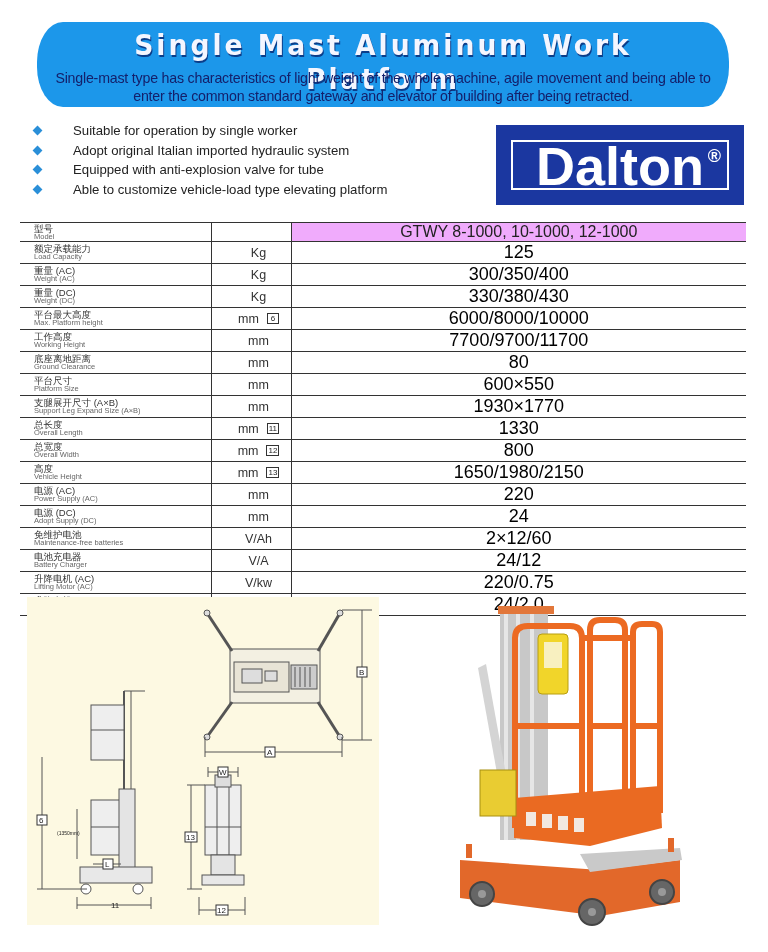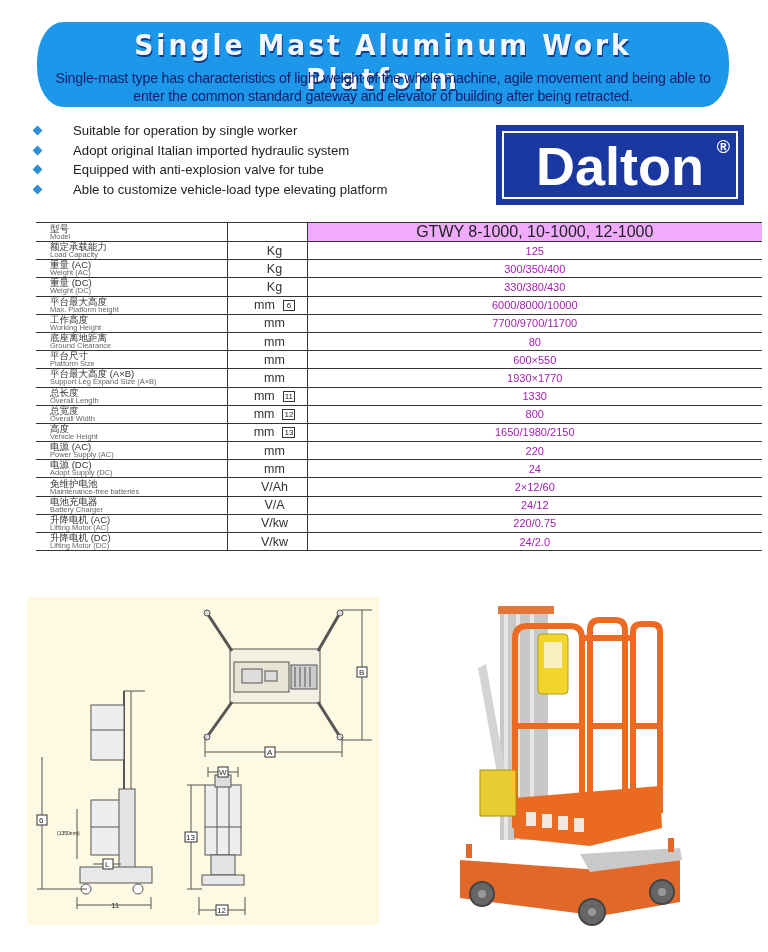--- a/index.html
+++ b/index.html
@@ -28,45 +28,45 @@
   .features { position: absolute; left: 33px; top: 121px; list-style: none; }
   .features li { display: flex; align-items: center; height: 19.5px; font-size: 13.2px; color: #222; gap: 26px; }
   .features .bullet {
     display: inline-block; width: 7px; height: 7px; background: #2a8fd8;
     transform: rotate(45deg); margin-right: 6px; margin-left: 1px;
   }
 
   
   .logo {
     position: absolute; left: 496px; top: 125px; width: 248px; height: 80px;
-    background: #1b37a0; padding: 6px;
+    background: #1b37a0; padding: 15px;
   }
   .logo-inner {
     width: 100%; height: 100%; border: 2px solid #ffffff;
     display: flex; align-items: center; justify-content: center; position: relative;
   }
   .logo-text {
     font-family: "Liberation Sans", sans-serif; font-weight: bold; font-size: 54px;
     color: #ffffff; letter-spacing: 0px; margin-top: 2px;
   }
   .logo-reg {
     position: absolute; right: 6px; top: 4px; font-size: 18px; color: #fff; font-weight: bold;
   }
 
   
   .spec {
-    position: absolute; left: 36px; top: 222px; width: 726px;
+    position: absolute; left: 20px; top: 222px; width: 726px;
     border-collapse: collapse;
   }
   .spec tr { height: 18.2px; }
   .spec td { border-bottom: 1.5px solid #333; padding: 0; vertical-align: middle; }
   .spec tr:first-child td { border-top: 1.5px solid #333; }
   .spec td.c1 { width: 191px; padding-left: 14px; line-height: 1; }
   .spec td.c2 { width: 80px; border-left: 1.5px solid #333; border-right: 1.5px solid #333; text-align: center; font-size: 12.5px; color: #333; position: relative; padding-left: 15px; }
-  .spec td.c3 { text-align: center; font-size: 11px; color: #a21caf; }
+  .spec td.c3 { text-align: center; font-size: 18px; color: #000000; }
   .spec tr.head td.c3 { background: #f0abfc; font-weight: normal; color: #222; font-size: 16px; }
   .cn { display: block; font-size: 9.5px; color: #333; height: 9px; line-height: 9px; }
   .en { display: block; font-size: 7.5px; color: #666; height: 8px; line-height: 8px; }
   .unit-wrap { display: inline-flex; align-items: center; gap: 8px; }
   .badge {
     display: inline-block; border: 1px solid #333; font-size: 8px; line-height: 9px;
     padding: 0 1px; min-width: 12px; text-align: center; background: #fff; color: #222;
   }
 
   
@@ -191,21 +191,21 @@
           <span class="cn">平台尺寸</span>
           <span class="en">Platform Size</span>
         </td>
         <td class="c2"><span class="unit-wrap">
             <span>mm</span>
           </span></td>
         <td class="c3">600×550</td>
       </tr>
       <tr>
         <td class="c1">
-          <span class="cn">平台最大高度 (A×B)</span>
+          <span class="cn">支腿展开尺寸 (A×B)</span>
           <span class="en">Support Leg Expand Size (A×B)</span>
         </td>
         <td class="c2"><span class="unit-wrap">
             <span>mm</span>
           </span></td>
         <td class="c3">1930×1770</td>
       </tr>
       <tr>
         <td class="c1">
           <span class="cn">总长度</span>

